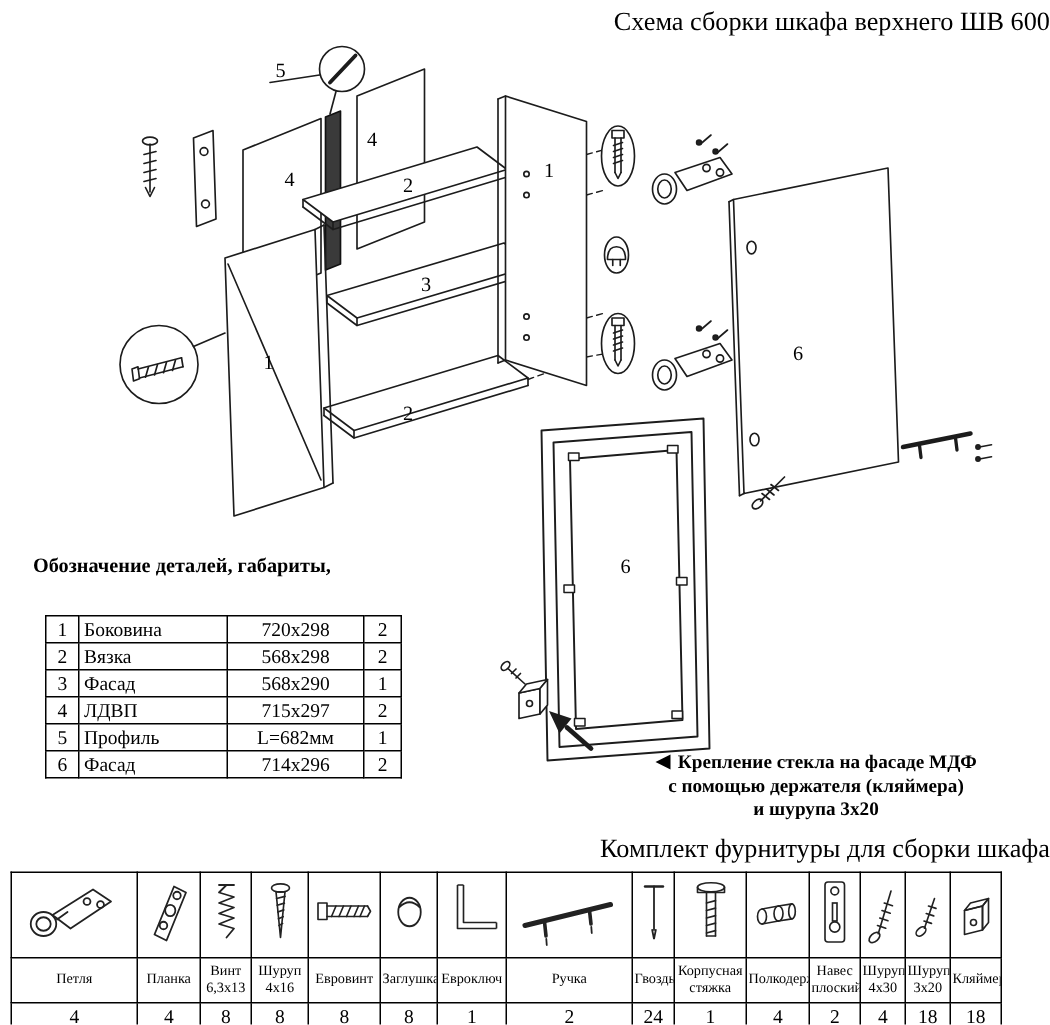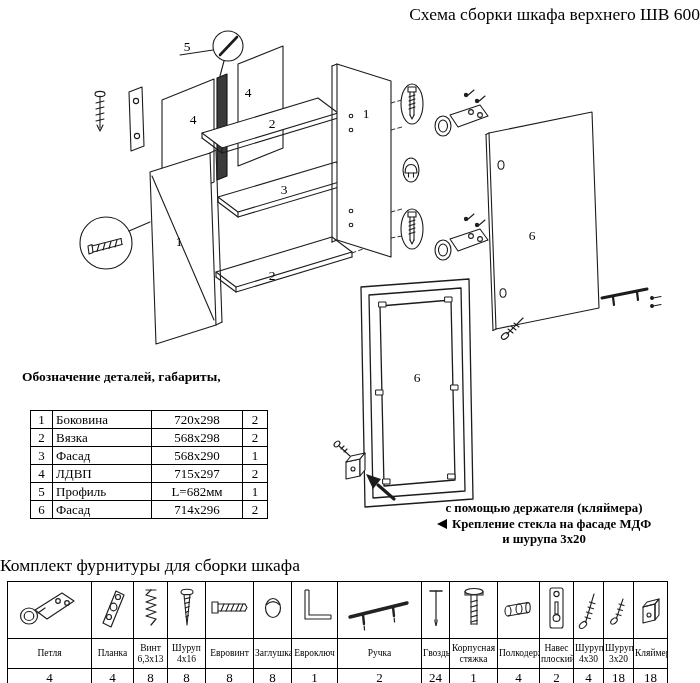--- a/index.html
+++ b/index.html
@@ -2,21 +2,21 @@
 <html><head>
 <meta charset="utf-8">
 <style>
   html,body{margin:0;padding:0}
   body{
     width:700px;height:683px;background:#fff;position:relative;overflow:hidden;
     font-family:"Liberation Serif",serif;color:#000;
   }
   .abs{position:absolute}
   .title{left:0;top:4px;width:700px;text-align:right;font-size:17.5px}
-  .hw-title{left:0;top:555px;width:700px;text-align:left;font-size:17.5px}
+  .hw-title{left:0;top:555px;width:700px;text-align:right;font-size:17.5px}
   .parts-note{left:22px;top:369px;width:248px;text-align:left;font-weight:bold;font-size:13.5px;line-height:16.5px}
   .glass-note{left:390px;top:501px;width:308px;text-align:center;font-weight:bold;font-size:12.8px;line-height:15.5px}
   .arr{display:inline-block;width:0;height:0;border-top:5px solid transparent;border-bottom:5px solid transparent;border-right:10px solid #000;margin-right:5px;vertical-align:-1px}
   table{border-collapse:collapse}
   .parts-table{left:30px;top:410px;font-size:13px}
   .parts-table td{border:1px solid #000;height:17px;line-height:15px;padding:0 3px}
   .parts-table td.nb{border:none}
   .parts-table td.nm{width:92px}
   .parts-table td.sz{width:84px;text-align:center}
   .parts-table td.n1{width:15px;text-align:center}
@@ -293,22 +293,22 @@
   <tr>
     <td class="n1">6</td>
     <td class="nm">Фасад</td>
     <td class="sz">714x296</td>
     <td class="q1">2</td>
   </tr>
 </tbody>
   </table>
 
 <div class="abs glass-note">
+  <div><span class="arr"></span><span>Крепление стекла на фасаде МДФ</span></div>
   <div>с помощью держателя (кляймера)</div>
-  <div><span class="arr"></span><span>Крепление стекла на фасаде МДФ</span></div>
   <div>и шурупа 3х20</div>
 </div>
 
 <div class="abs hw-title">Комплект фурнитуры для сборки шкафа</div>
 
 <table class="abs hw-table">
   <colgroup>
     <col style="width:84px">
       <col style="width:42px">
       <col style="width:34px">

